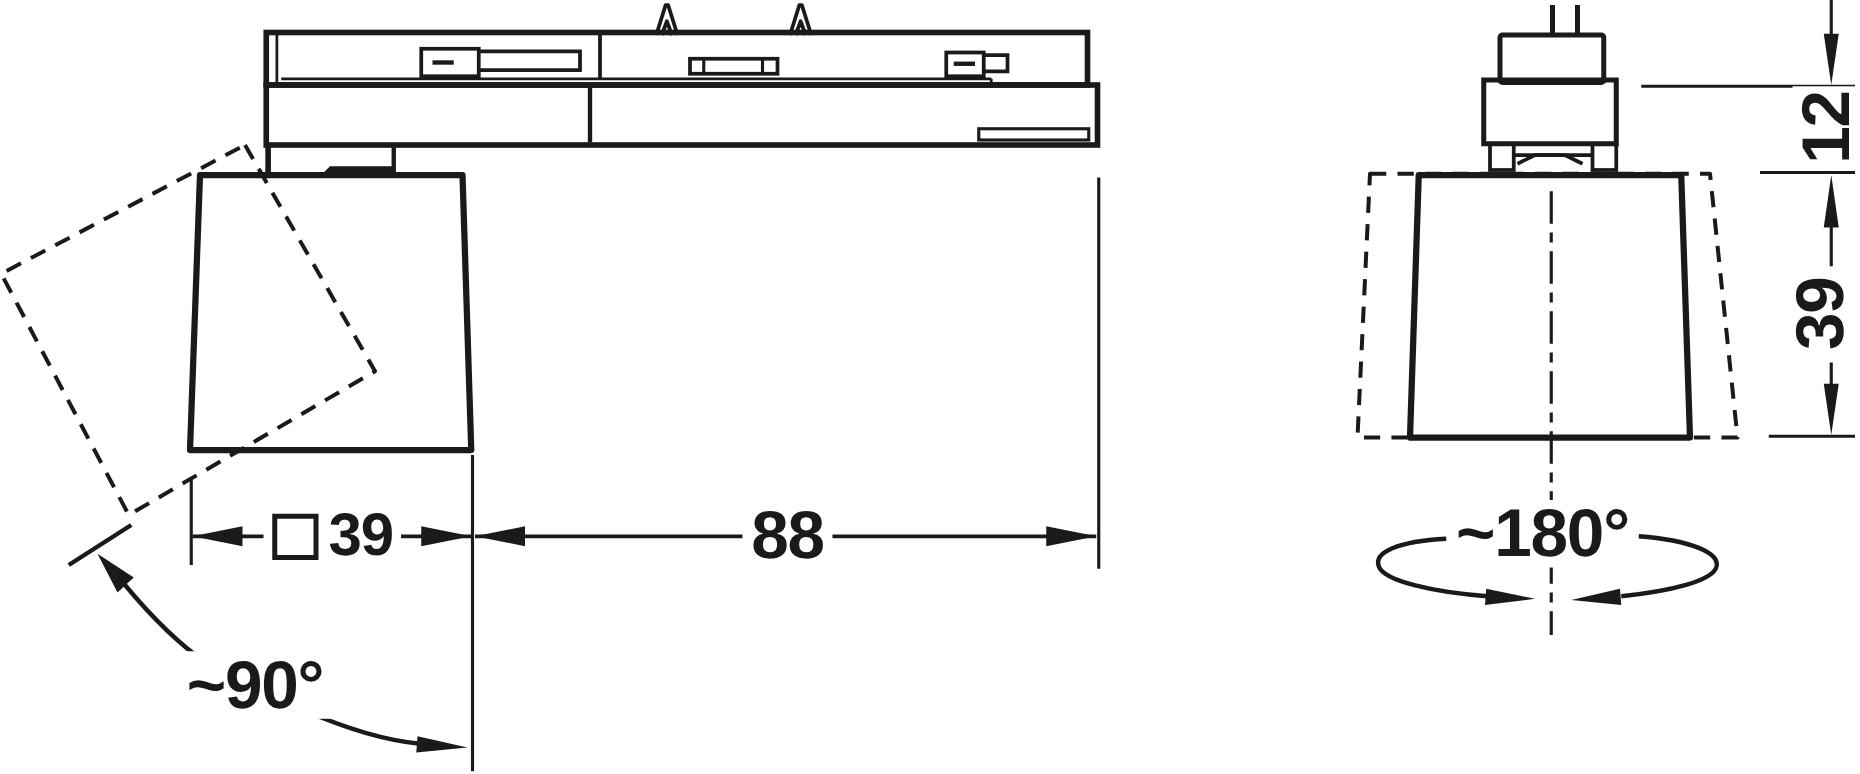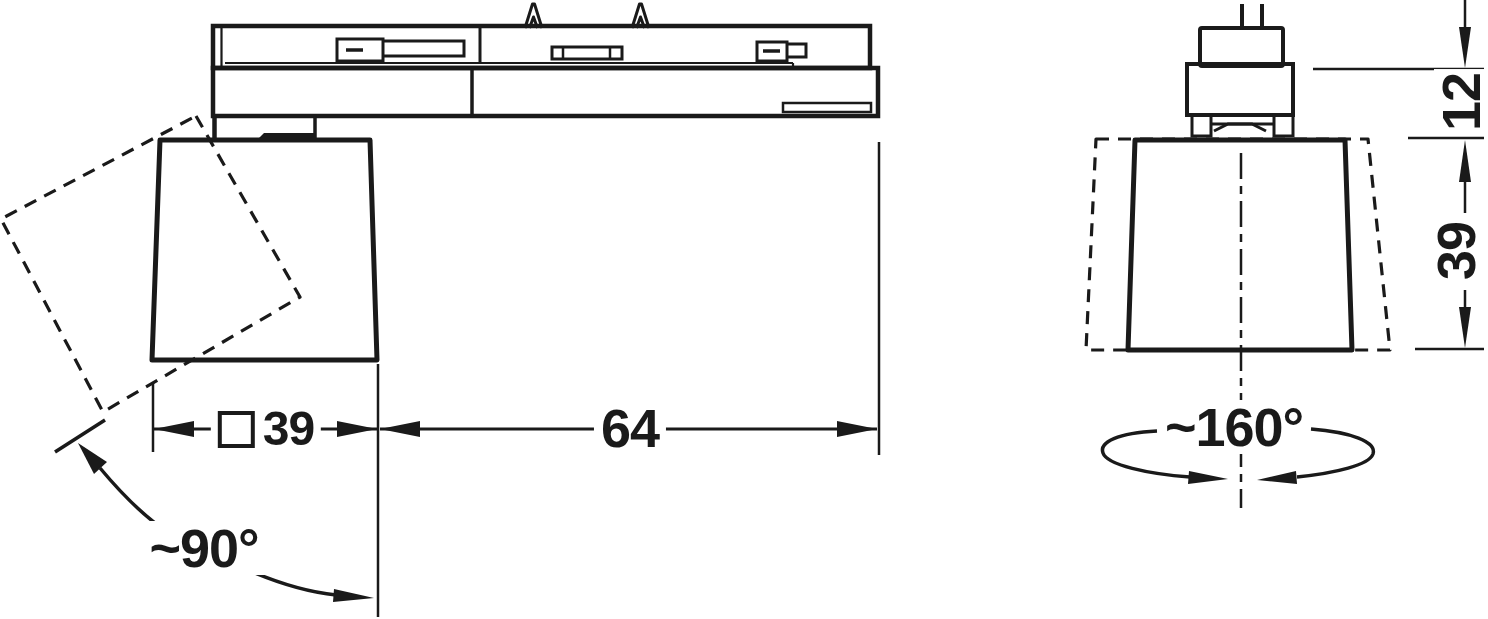--- a/index.html
+++ b/index.html
@@ -118,18 +118,18 @@
       <polygon points="1228,479 1189,471 1188,484" fill="#1a1a1a" stroke="none"></polygon>
       <polygon points="1257,480 1296,471 1297,484" fill="#1a1a1a" stroke="none"></polygon>
     </g>
   </g>
 </svg>
 
 <div class="lbl s48" style="left:266px;top:429px;">
   <span class="sq"></span>
   <span>39</span>
 </div>
-<div class="lbl" style="left:630px;top:428px;">64</div>
+<div class="lbl" style="left:630px;top:428px;">88</div>
 <div class="lbl" style="left:204px;top:548px;">~90°</div>
-<div class="lbl" style="left:1234px;top:427px;">~160°</div>
+<div class="lbl" style="left:1234px;top:427px;">~180°</div>
 <div class="lbl rot" style="left:1461px;top:102px;">12</div>
 <div class="lbl rot" style="left:1456px;top:251px;">39</div>
 </div>
 
 </body></html>

